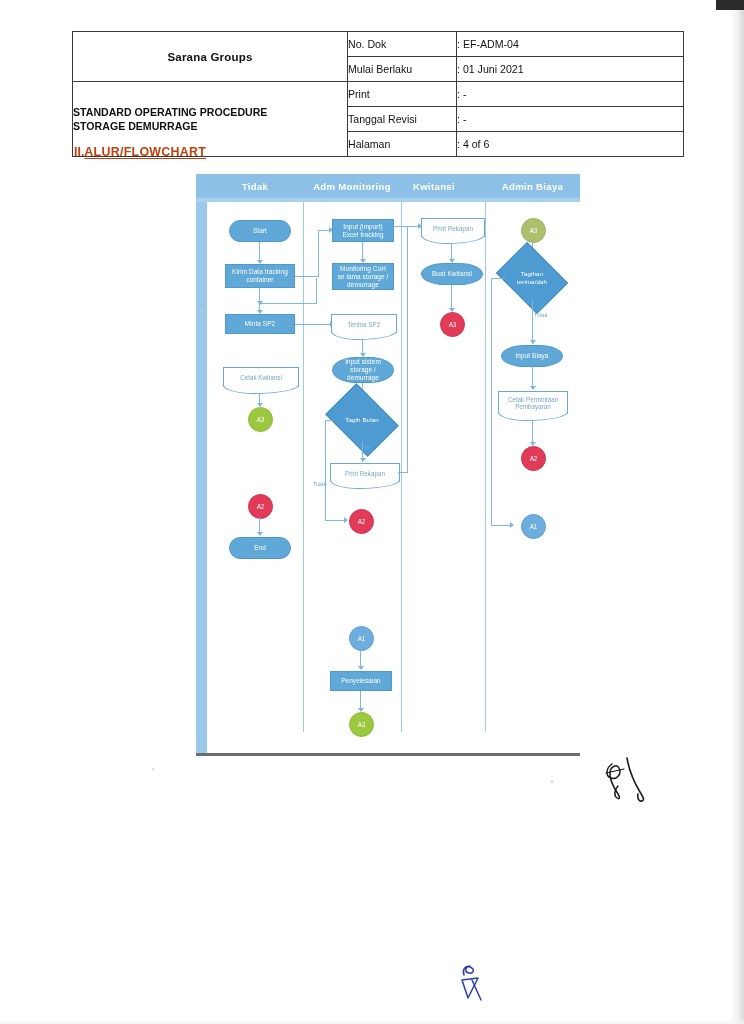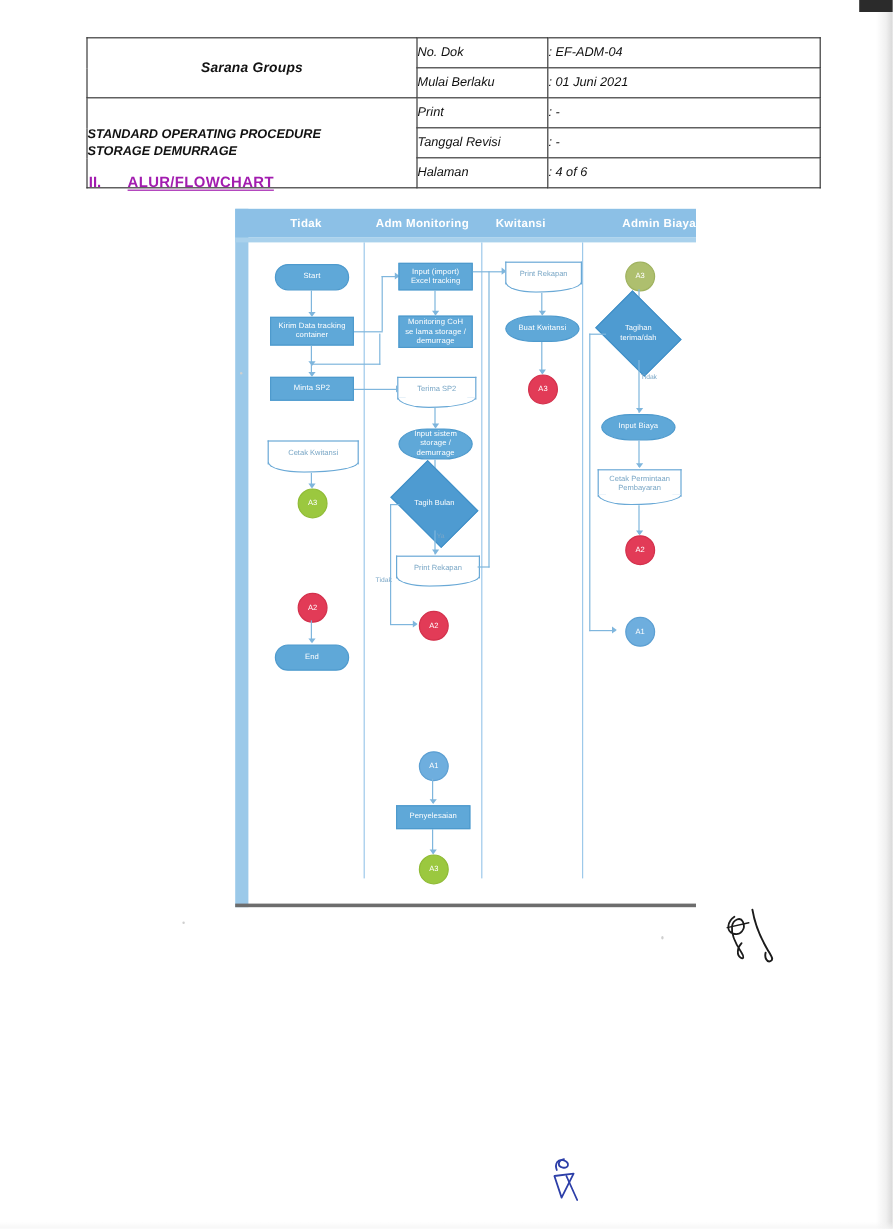--- a/index.html
+++ b/index.html
@@ -15,37 +15,37 @@
   .scan-corner{position:absolute;top:0;right:0;width:28px;height:10px;background:#2b2b2b;}
   .scan-bottom{position:absolute;bottom:0;left:0;width:744px;height:6px;background:linear-gradient(180deg,rgba(255,255,255,0),rgba(244,244,244,.8));}
 
   
   .doc-table{
     position:absolute;left:72px;top:31px;width:612px;
     border:1.6px solid #2e2e2e;
     border-collapse:collapse;
     font-size:10.5px;color:#111;
   }
-  .doc-table td{border:1.1px solid #3a3a3a;padding:0;vertical-align:middle;font-style:italic;}
+  .doc-table td{border:1.1px solid #3a3a3a;padding:0;vertical-align:middle;}
   .company-cell{
     width:274px;text-align:center;font-weight:bold;font-size:11.5px;letter-spacing:.2px;
   }
   .sop-cell{
     width:274px;text-align:left;font-weight:bold;font-size:10.6px;line-height:1.35;
     padding:7px 6px;
   }
   .lbl{width:108px;padding:4px 0 4px 7px;font-size:10.6px;}
   .val{padding:4px 0 4px 4px;font-size:10.6px;}
   .rowh{height:25px;}
 
   
   .section{
     position:absolute;left:74px;top:145px;width:400px;
-    font-size:12.4px;font-weight:bold;color:#a21caf;
-    display:flex;gap:22px;align-items:baseline;
+    font-size:12.4px;font-weight:bold;color:#c2410c;
+    display:flex;align-items:baseline;
   }
   .section .num{}
   .section .ttl{text-decoration:underline;text-underline-offset:2px;letter-spacing:.3px;}
 
   
   .flow{
     position:absolute;left:196px;top:174px;width:384px;height:582px;
     background:#ffffff;
     box-shadow:0 0 0 0 transparent;
   }
@@ -151,21 +151,21 @@
 
 <div class="flow">
   <div class="flow-left-rail"></div>
   <div class="flow-band"></div>
   <div class="flow-band-lower"></div>
   <div class="flow-bottom"></div>
 
   <div class="lane-title" style="left:11px;width:96px;">Tidak</div>
   <div class="lane-title" style="left:107px;width:98px;">Adm Monitoring</div>
   <div class="lane-title" style="left:196px;width:84px;">Kwitansi</div>
-  <div class="lane-title" style="left:289px;width:95px;text-align:right;">Admin Biaya</div>
+  <div class="lane-title" style="left:289px;width:95px;">Admin Biaya</div>
 
   <div class="lane-div" style="left:107px;"></div>
   <div class="lane-div" style="left:205px;"></div>
   <div class="lane-div" style="left:289px;"></div>
 
   <div class="stage">
 
     <div class="n term" style="left:22px;top:18px;width:62px;height:22px;">Start</div>
 
     <div class="ln lnv" style="left:52px;top:40px;height:21px;"></div>

